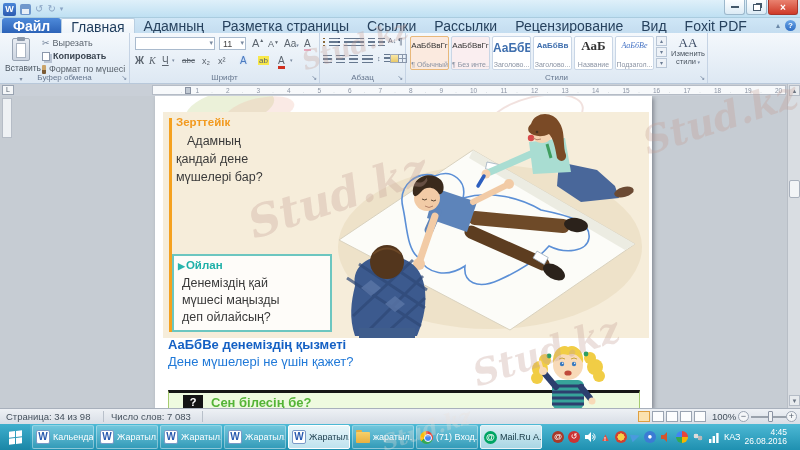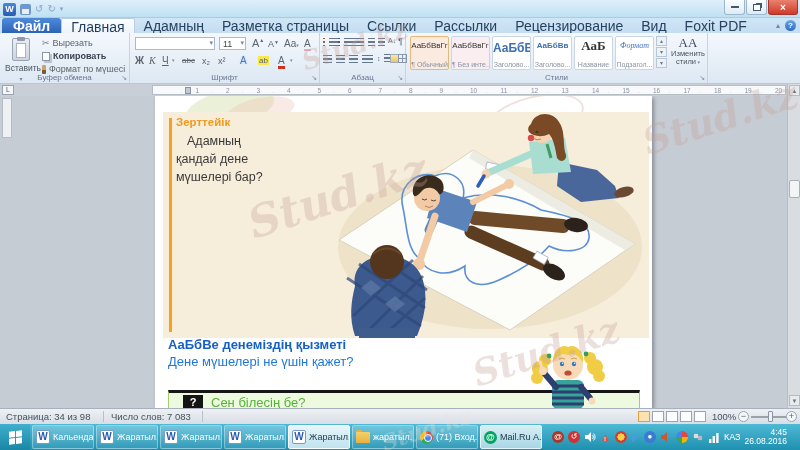--- a/index.html
+++ b/index.html
@@ -80,21 +80,21 @@
   .orange-line{left:14px;top:22px;width:3px;height:214px;background:#f5a11e;}
   .research-title{left:21px;top:20px;font-size:11.5px;font-weight:bold;color:#f29a1f;}
   .doc-line{position:absolute;font-size:12.5px;color:#3a3a3a;white-space:nowrap;}
   .think-box{left:17px;top:158px;width:160px;height:78px;border:2px solid #6cc6c0;background:rgba(255,255,255,.82);}
   .think-title{left:4px;top:3px;font-size:11.5px;font-weight:bold;color:#1fb0a8;}
   .tri{color:#2ab5ad;font-size:9px;margin-right:1px;}
   .body-heading{left:13px;top:241px;font-size:13px;font-weight:bold;color:#1460c4;white-space:nowrap;}
   .body-q{position:absolute;left:13px;font-size:13px;color:#2079d8;white-space:nowrap;}
   .knowbox{left:13px;top:294px;width:472px;height:20px;background:#eefadf;border:1px solid #a6cc70;border-top:3px solid #161616;}
   .qicon{left:14px;top:5px;width:20px;height:14px;background:#141414;color:#fff;font-weight:bold;font-size:11px;text-align:center;line-height:14px;}
-  .knowlabel{left:42px;top:5px;font-size:13px;font-weight:normal;color:#54b437;white-space:nowrap;}
+  .knowlabel{left:42px;top:5px;font-size:13px;font-weight:bold;color:#54b437;white-space:nowrap;}
   
   .vscroll{left:787px;top:84px;width:13px;height:324px;background:#d9dde2;border-left:1px solid #b8bec6;}
   .sbtn{left:1px;width:11px;height:11px;background:#e8ebee;border:1px solid #b5bcc6;color:#6a7482;font-size:6px;text-align:center;line-height:10px;}
   .sthumb{left:1px;top:96px;width:11px;height:18px;background:#f2f4f6;border:1px solid #a8b0bc;border-radius:2px;}
   
   .statusbar{left:0;top:408px;width:800px;height:16px;background:linear-gradient(#eef1f5,#d8dee6);border-top:1px solid #a8b0bc;font-size:9.5px;color:#44505c;}
   .st-item{position:absolute;top:2px;white-space:nowrap;}
   .st-sep{position:absolute;top:2px;width:1px;height:11px;background:#b8c0ca;}
   .viewic{position:absolute;top:2px;width:12px;height:11px;border:1px solid #9aa4b2;background:#fcfdfe;}
   .viewic.active{border-color:#e0a040;background:#fbe2b0;}
@@ -266,21 +266,21 @@
       </div>
       <div class="stylecard" style="left:127px">
         <span class="ssample hblue" style="font-size:8px">АаБбВв</span>
           <span class="sname">Заголово...</span>
       </div>
       <div class="stylecard" style="left:168px">
         <span class="ssample big">АаБ</span>
           <span class="sname">Название</span>
       </div>
       <div class="stylecard" style="left:209px">
-        <span class="ssample sub">Формат</span>
+        <span class="ssample sub">АаБбВе</span>
           <span class="sname">Подзагол...</span>
       </div>
       <div class="scrollcol" style="left:250px">
         <span>▴</span>
         <span>▾</span>
         <span>▾</span>
       </div>
       <div class="chgbtn" style="left:262px">
         <div class="chgAA">АА</div>
         <span>Изменить</span><br>
@@ -347,20 +347,26 @@
       <div class="abs logo-blob2"></div>
       <div class="abs logo-ring"></div>
       <div class="abs cream"></div>
 
       <div class="abs orange-line"></div>
       <div class="abs research-title">Зерттейік</div>
       <div class="doc-line" style="left:32px;top:38px">Адамның</div>
       <div class="doc-line" style="left:21px;top:56px">қандай дене</div>
       <div class="doc-line" style="left:21px;top:74px">мүшелері бар?</div>
 
+      <div class="abs think-box">
+        <div class="abs think-title"><span class="tri">▶</span><span>Ойлан</span></div>
+        <div class="doc-line" style="left:8px;top:20px">Денеміздің қай</div>
+        <div class="doc-line" style="left:8px;top:37px">мүшесі маңызды</div>
+        <div class="doc-line" style="left:8px;top:54px">деп ойлайсың?</div>
+      </div>
 
       <svg class="abs" style="left:170px;top:16px" width="325" height="226" viewBox="0 0 325 226">
         <ellipse cx="165" cy="135" rx="152" ry="82" fill="#eee2c9"></ellipse>
         <polygon points="148,38 310,132 185,218 14,128" fill="#fcfcf8" stroke="#d9d2bf" stroke-width="1"></polygon>
         <polygon points="148,38 310,132 300,138 144,46" fill="#ecece2"></polygon>
         <path d="M78,96 C72,72 94,58 110,64 C128,56 142,70 138,86 C166,78 196,86 216,98 C246,104 266,110 264,126 C262,140 240,142 224,134 C212,148 192,160 174,168 C152,178 138,170 140,154 C122,166 102,162 94,146 C82,138 82,114 78,96 Z" fill="none" stroke="#5b8fd6" stroke-width="1.6"></path>
         <path d="M150,106 L238,114" stroke="#6e4a28" stroke-width="14" stroke-linecap="round"></path>
         <path d="M146,120 L218,152" stroke="#5d3d20" stroke-width="13" stroke-linecap="round"></path>
         <ellipse cx="251" cy="113" rx="12" ry="7" fill="#2b221b" transform="rotate(8 251 113)"></ellipse>
         <ellipse cx="229" cy="160" rx="12" ry="7" fill="#2b221b" transform="rotate(30 229 160)"></ellipse>

